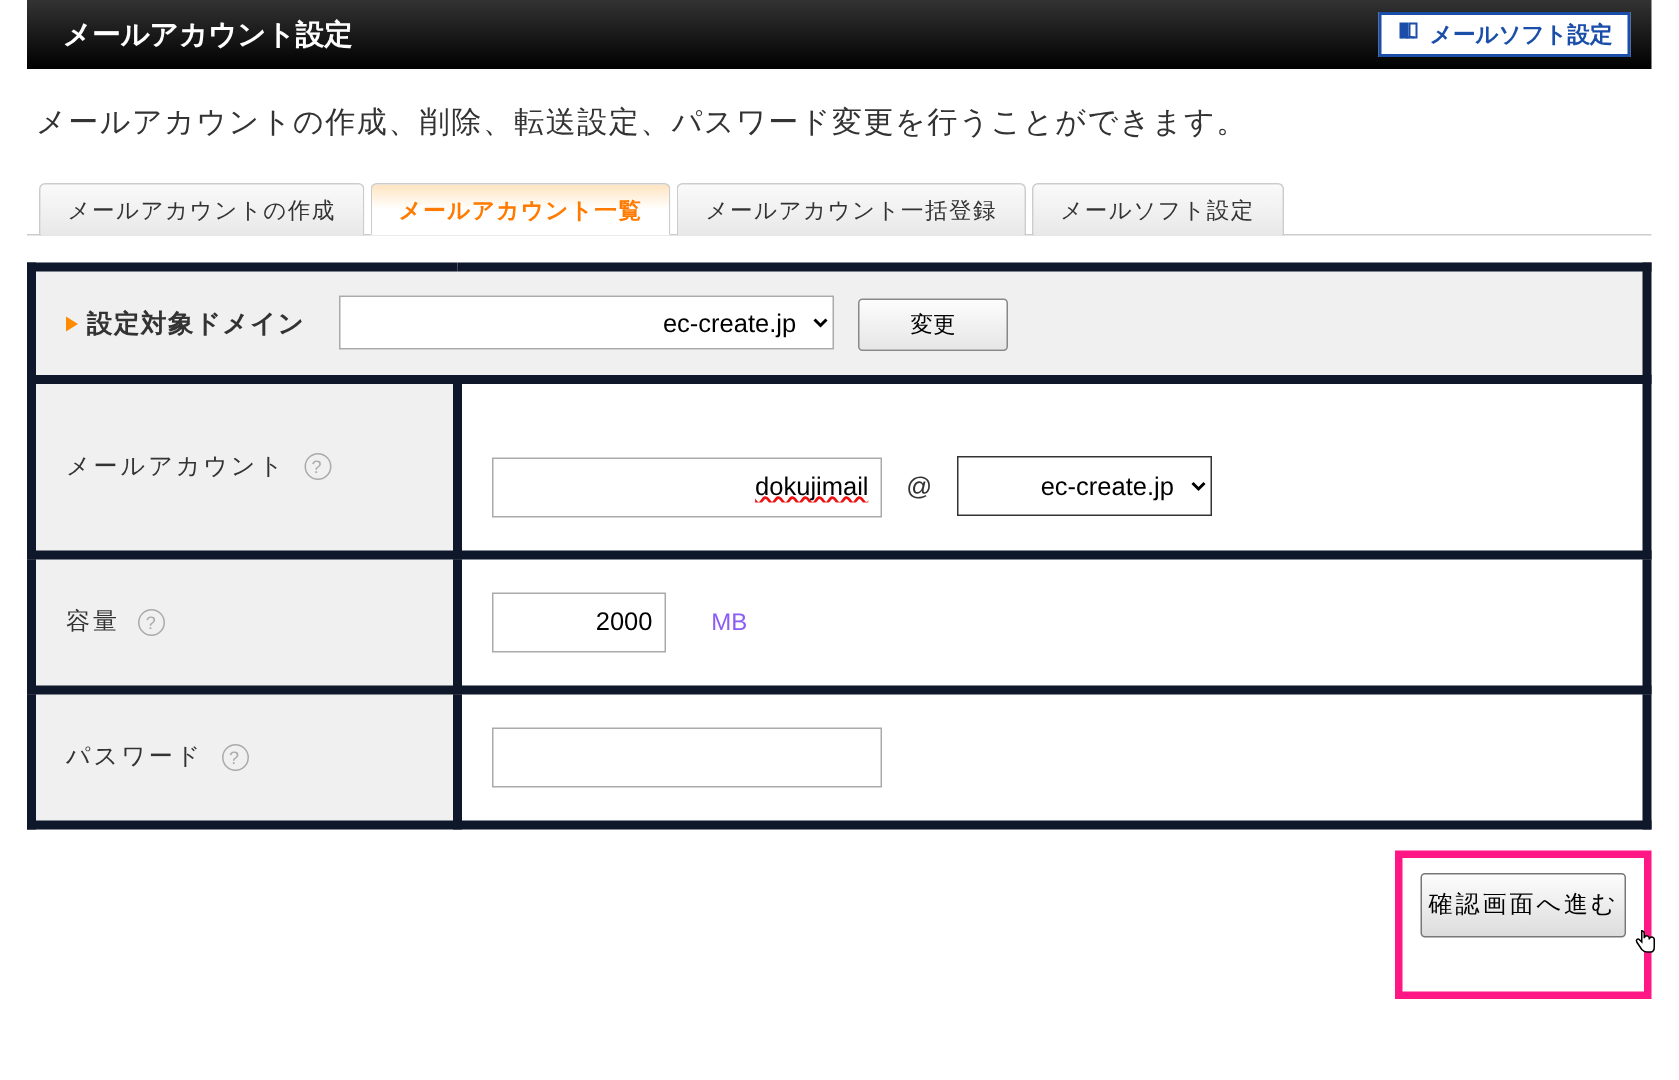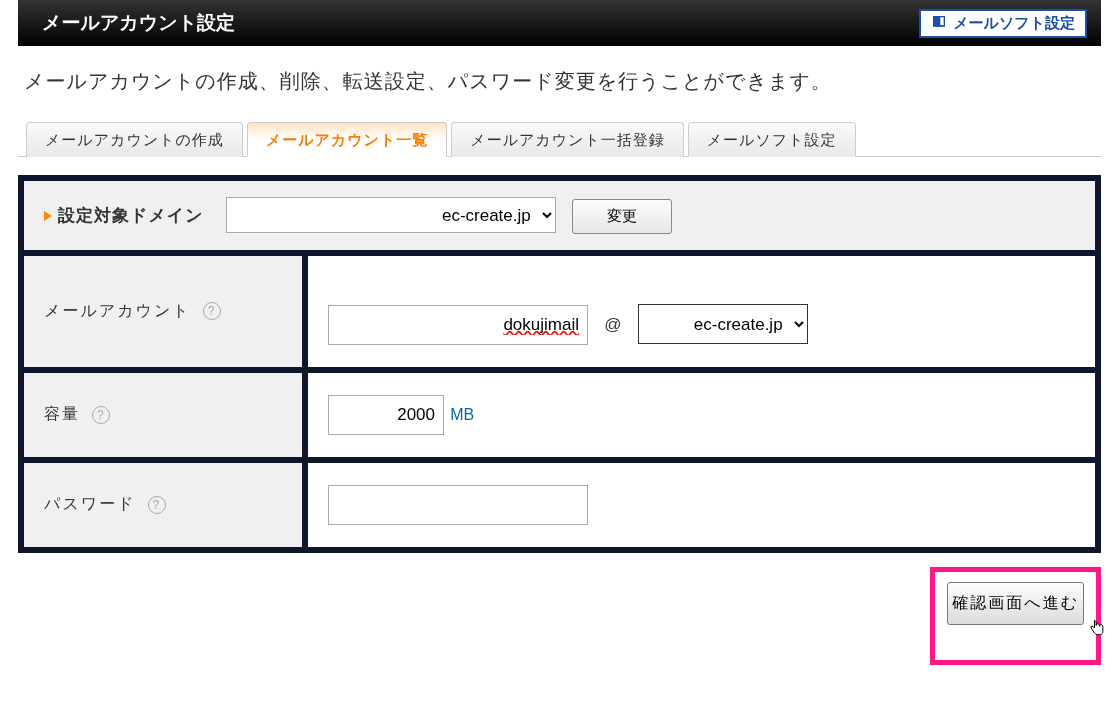--- a/index.html
+++ b/index.html
@@ -149,21 +149,21 @@
   .password-input { width: 260px; height: 40px; letter-spacing: 2px; }
   .eye-icon {
     display: inline-flex;
     margin-left: 12px;
     cursor: pointer;
     color: #888;
     vertical-align: middle;
   }
   .eye-icon svg { width: 26px; height: 26px; }
   .capacity-input { width: 116px; height: 40px; }
-  .mb-label { margin-left: 2px; font-size: 16px; color:#0369a1; }
+  .mb-label { margin-left: 26px; font-size: 16px; color:#8b5cf6; }
   .comment-input { width: 260px; height: 40px; }
   .spellcheck-underline {
     text-decoration: underline wavy #e11;
     text-decoration-skip-ink: none;
   }
 
   
   .submit-wrap {
     display: flex;
     justify-content: flex-end;

